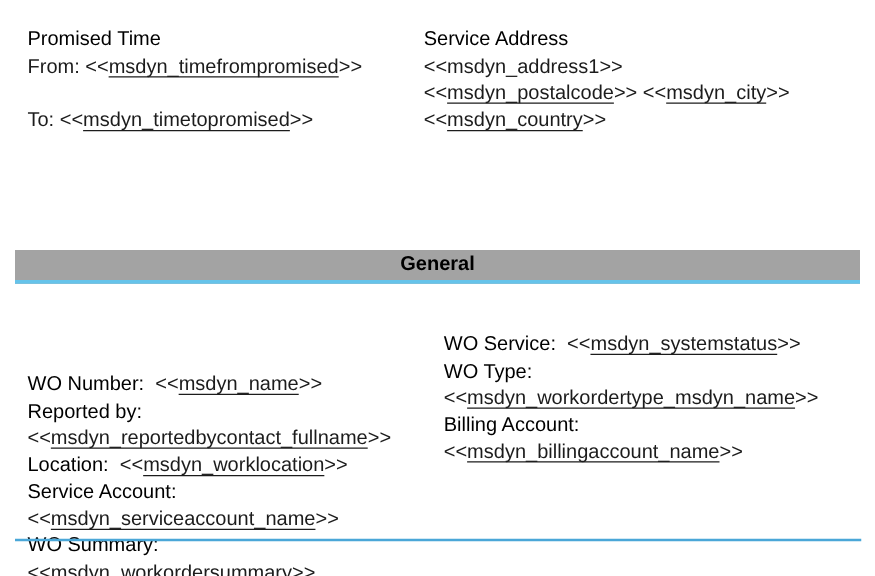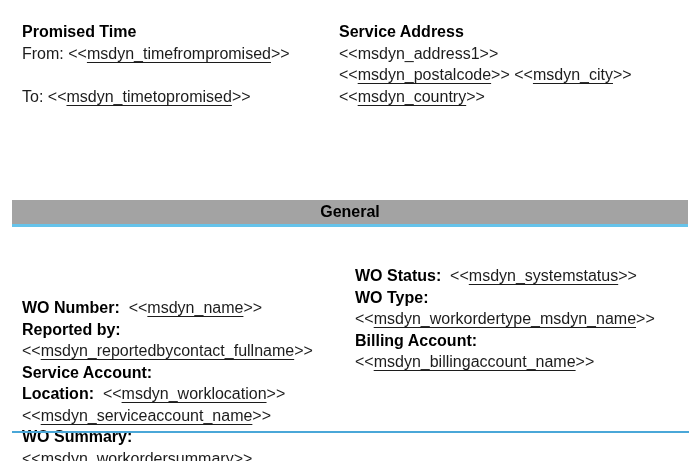--- a/index.html
+++ b/index.html
@@ -16,21 +16,21 @@
   .col { position: absolute; }
   .col-top-left     { left: 22px;  top: 21px;  width: 330px; }
   .col-top-right    { left: 339px; top: 21px;  width: 340px; }
   .col-bottom-left  { left: 22px;  top: 265px; width: 330px; margin-top: 32px; }
   .col-bottom-right { left: 355px; top: 265px; width: 340px; }
   .line {
     line-height: 21.5px;
     white-space: pre-wrap;
   }
   .blank-line { height: 21.5px; }
-  .bold, .heading { font-weight: 700; color: #000000; }
+  .bold, .heading { font-weight: 400; color: #000000; }
   .field {
     text-decoration-line: underline;
     text-decoration-style: wavy;
     text-decoration-color: #e01010;
     text-decoration-thickness: 1px;
     text-underline-offset: 3px;
     text-decoration-skip-ink: none;
     text-decoration: underline;
   }
   .section-banner {
@@ -71,28 +71,28 @@
   <div class="line"><span>&lt;&lt;</span><span class="field">msdyn_postalcode</span><span>&gt;&gt; &lt;&lt;</span><span class="field">msdyn_city</span><span>&gt;&gt;</span></div>
   <div class="line"><span>&lt;&lt;</span><span class="field">msdyn_country</span><span>&gt;&gt;</span></div>
 </div>
 
 <div class="section-banner">General</div>
 
 <div class="col col-bottom-left">
   <div class="line"><span class="bold">WO Number:</span><span>  &lt;&lt;</span><span class="field">msdyn_name</span><span>&gt;&gt;</span></div>
   <div class="line bold">Reported by:</div>
   <div class="line"><span>&lt;&lt;</span><span class="field">msdyn_reportedbycontact_fullname</span><span>&gt;&gt;</span></div>
+  <div class="line"><span class="bold">Location:</span><span>  &lt;&lt;</span><span class="field">msdyn_worklocation</span><span>&gt;&gt;</span></div>
   <div class="line bold">Service Account:</div>
-  <div class="line"><span class="bold">Location:</span><span>  &lt;&lt;</span><span class="field">msdyn_worklocation</span><span>&gt;&gt;</span></div>
   <div class="line"><span>&lt;&lt;</span><span class="field">msdyn_serviceaccount_name</span><span>&gt;&gt;</span></div>
   <div class="line bold">WO Summary:</div>
   <div class="line"><span>&lt;&lt;</span><span class="field">msdyn_workordersummary</span><span>&gt;&gt;</span></div>
 </div>
 
 <div class="col col-bottom-right">
-  <div class="line"><span class="bold">WO Status:</span><span>  &lt;&lt;</span><span class="field">msdyn_systemstatus</span><span>&gt;&gt;</span></div>
+  <div class="line"><span class="bold">WO Service:</span><span>  &lt;&lt;</span><span class="field">msdyn_systemstatus</span><span>&gt;&gt;</span></div>
   <div class="line bold">WO Type:</div>
   <div class="line"><span>&lt;&lt;</span><span class="field">msdyn_workordertype_msdyn_name</span><span>&gt;&gt;</span></div>
   <div class="line bold">Billing Account:</div>
   <div class="line"><span>&lt;&lt;</span><span class="field">msdyn_billingaccount_name</span><span>&gt;&gt;</span></div>
 </div>
 
 <div class="bottom-rule"></div>
 
 </body></html>

